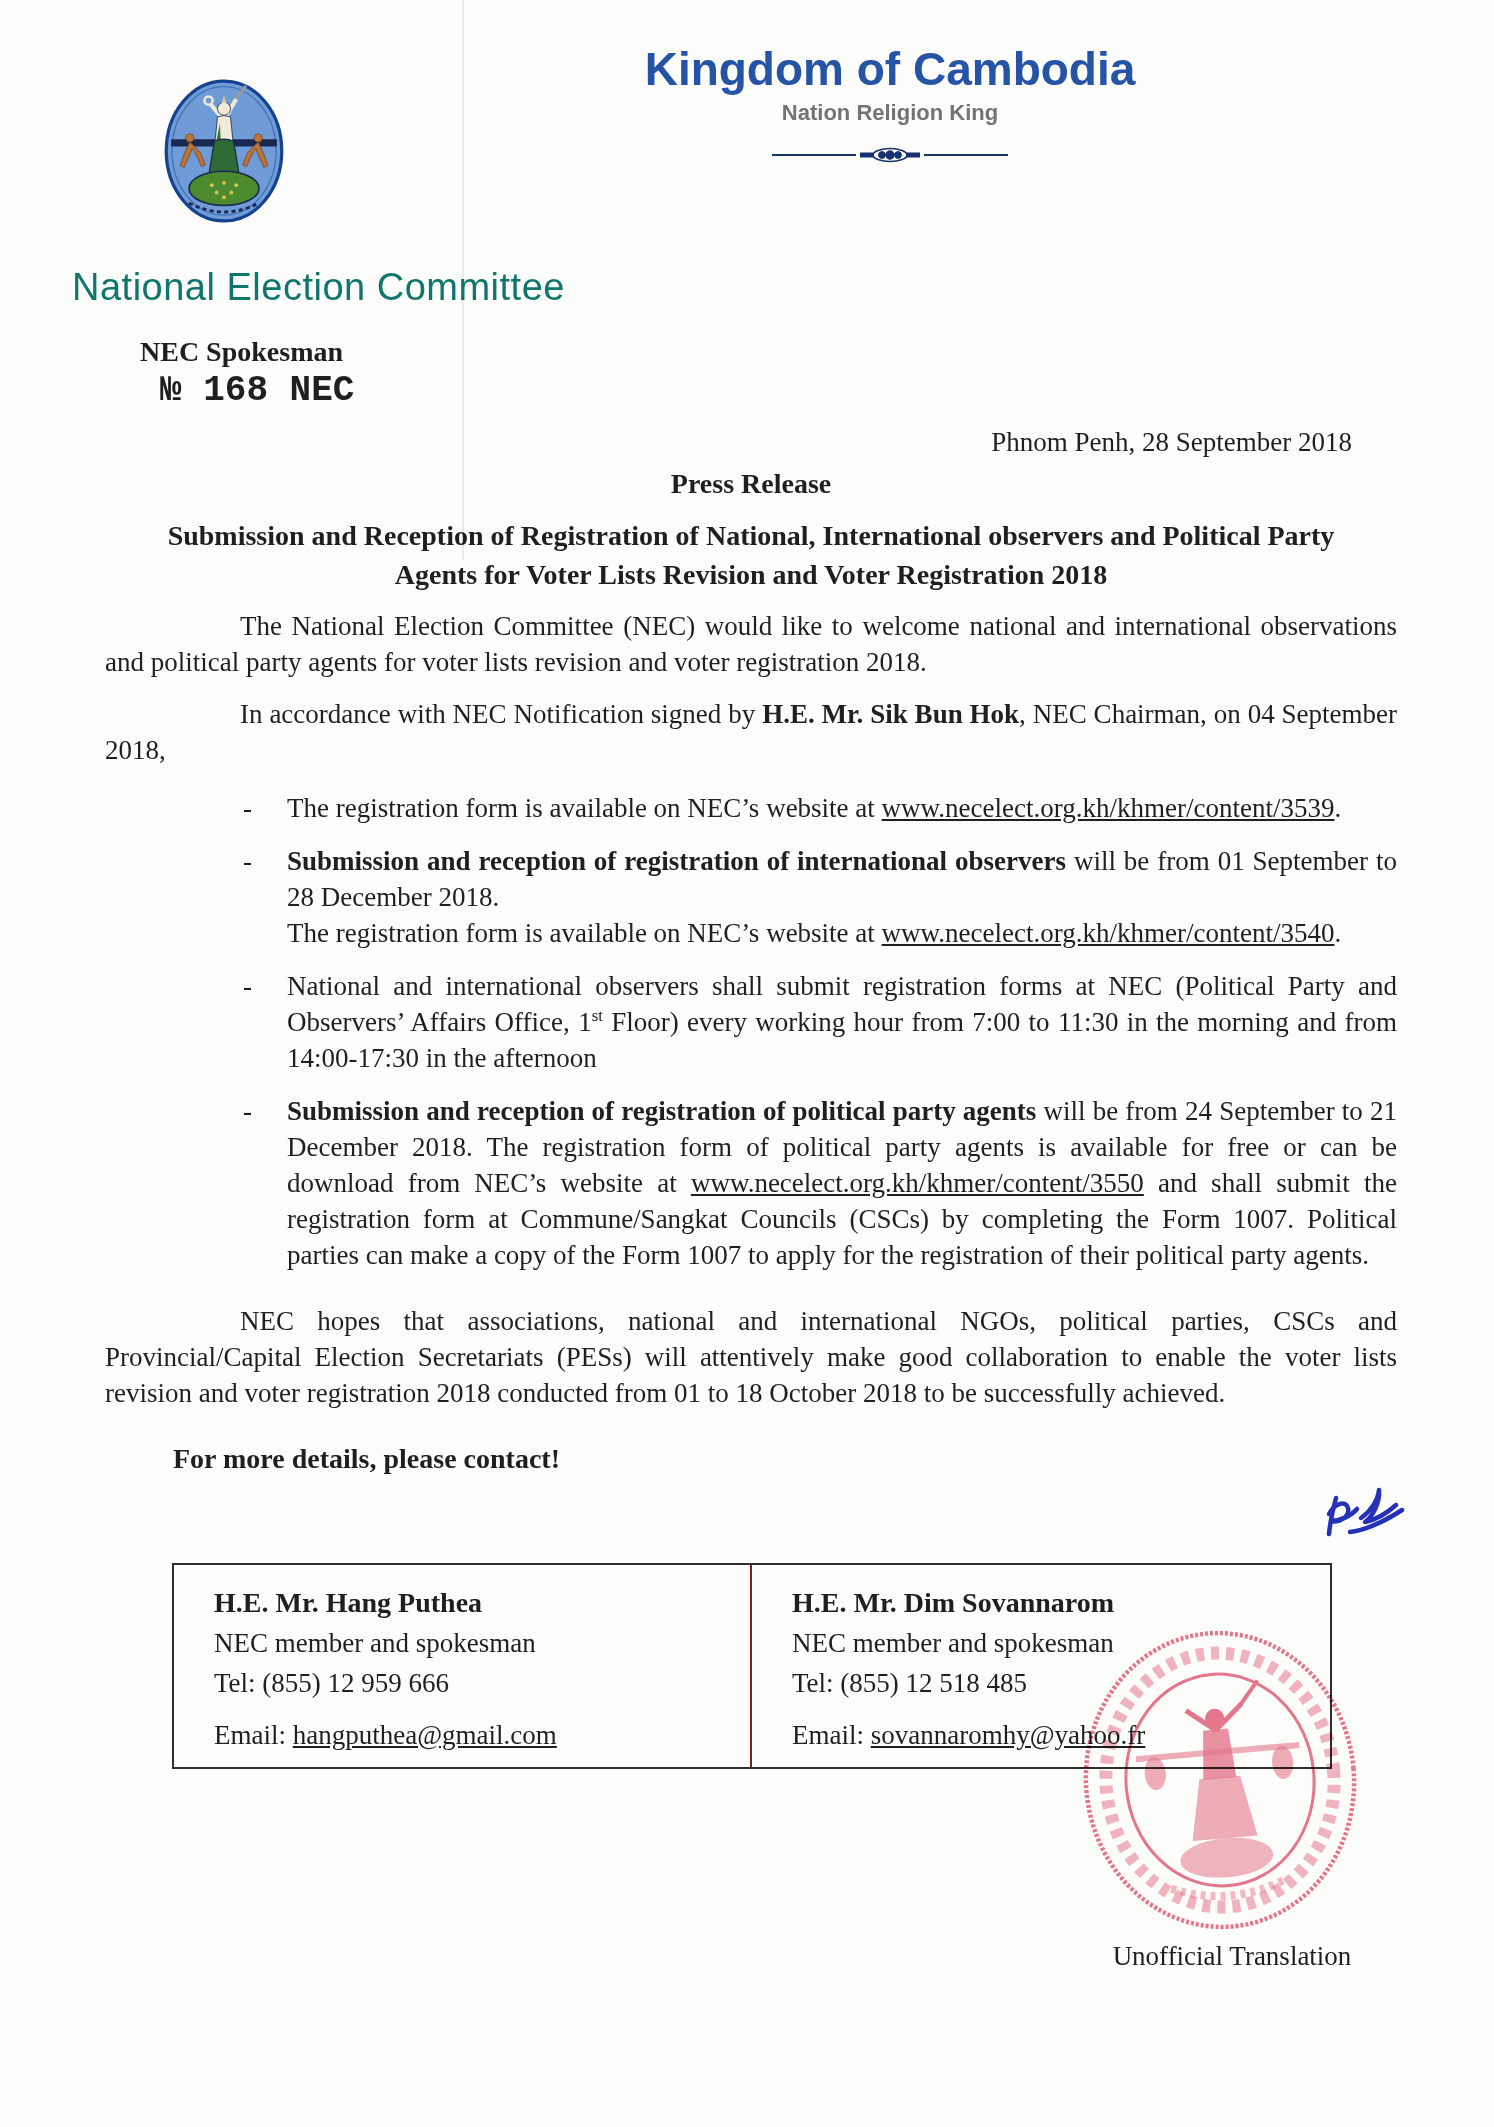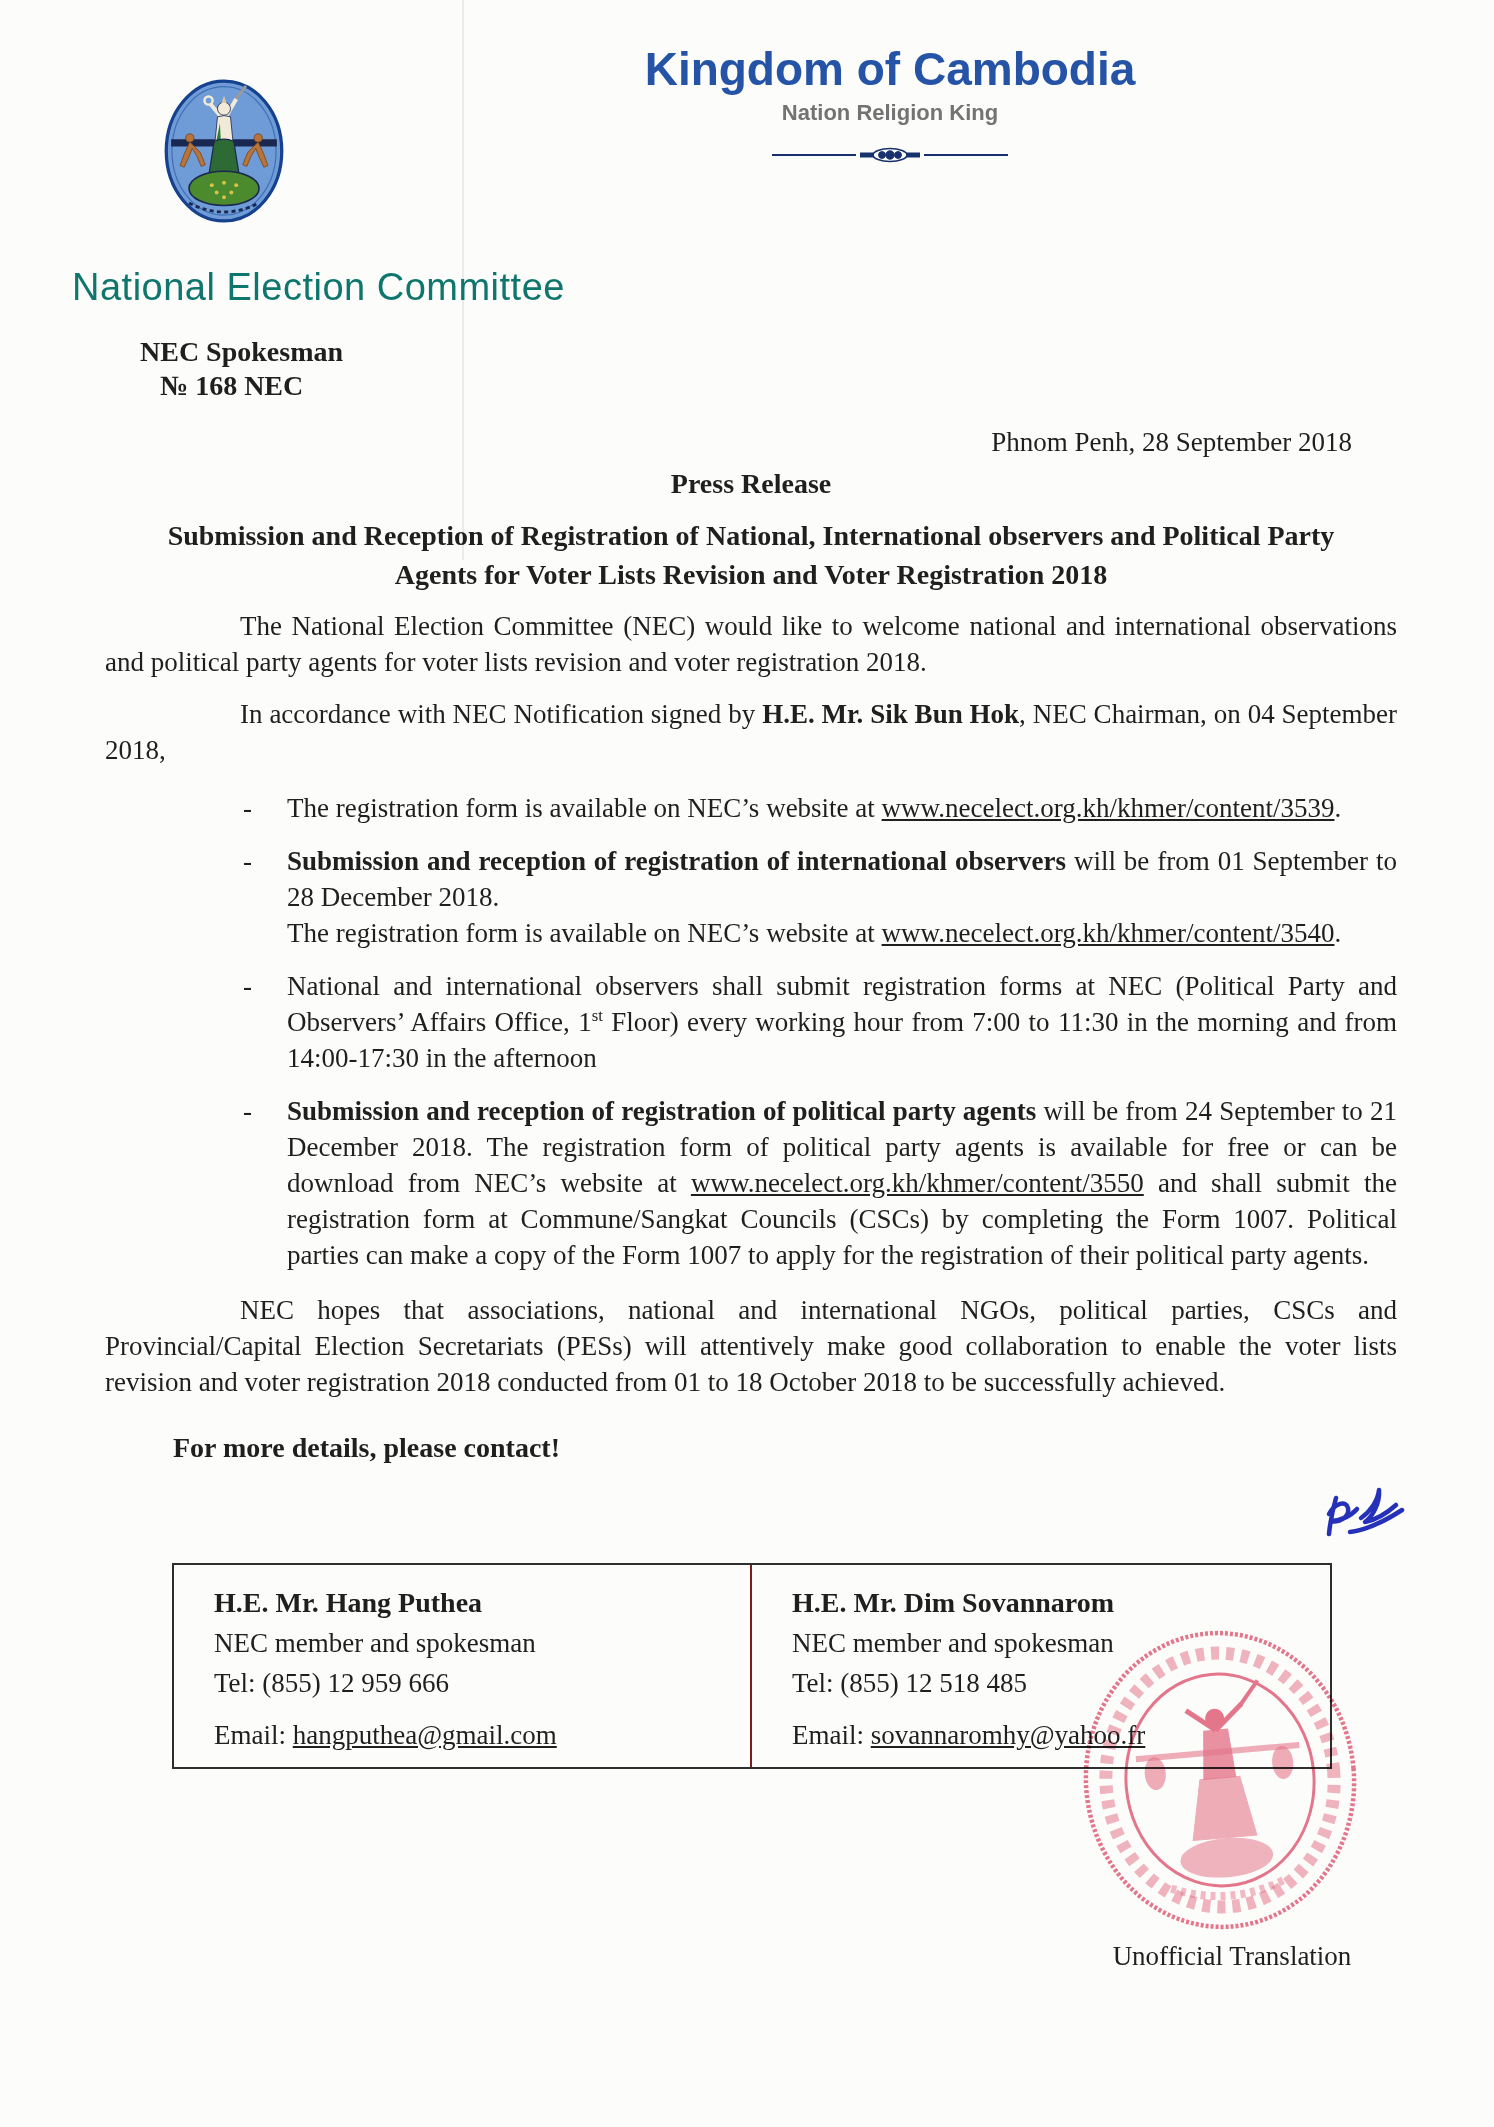--- a/index.html
+++ b/index.html
@@ -10,36 +10,36 @@
   
   .emblem{position:absolute;left:163px;top:60px;width:122px;height:186px;}
   .kingdom{position:absolute;left:612px;top:42px;width:556px;text-align:center;
            font-family:"Liberation Sans",sans-serif;font-weight:bold;font-size:46px;color:#2553a6;}
   .motto{position:absolute;left:612px;top:100px;width:556px;text-align:center;
          font-family:"Liberation Sans",sans-serif;font-weight:bold;font-size:22px;color:#737373;}
   .divider{position:absolute;left:612px;top:146px;width:556px;display:flex;justify-content:center;}
   .committee{position:absolute;left:72px;top:266px;font-family:"Liberation Sans",sans-serif;
              font-size:38px;color:#0f766e;letter-spacing:.5px;}
   .spokesman{position:absolute;left:140px;top:336px;font-weight:bold;font-size:28px;}
-  .refnum{position:absolute;left:160px;top:370px;font-weight:bold;font-size:28px;}
+  .refnum{position:absolute;left:160px;top:370px;font-weight:bold;font-size:36px;font-family:Liberation Mono, monospace;}
 
   
   .docbody{position:absolute;left:105px;top:424px;width:1292px;font-size:27px;line-height:36px;}
   .dateline{text-align:right;padding-right:45px;}
   .pressrelease{text-align:center;font-weight:bold;font-size:28px;margin-top:6px;}
   .doctitle{text-align:center;font-weight:bold;font-size:28px;line-height:39px;margin:14px auto 8px;max-width:1250px;}
   .para{text-align:justify;text-indent:135px;margin:14px 0 16px 0;}
   .blist{margin-left:138px;margin-top:22px;}
   .bullet{display:flex;margin-bottom:17px;}
   .dash{width:44px;flex:none;}
   .bcontent{flex:1;text-align:justify;}
   .b{font-weight:bold;}
   .link{text-decoration:underline;color:inherit;cursor:pointer;}
   .supx{font-size:0.62em;vertical-align:super;line-height:0;}
-  .closing{margin-top:19px;}
+  .closing{margin-top:30px;}
   .contact-heading{font-weight:bold;font-size:28px;margin:30px 0 0 68px;}
 
   
   .contact-table{position:absolute;left:172px;top:1563px;width:1160px;height:206px;
                  border:2px solid #2e2e2e;display:flex;box-sizing:border-box;}
   .cell{width:50%;padding:18px 12px 0 40px;box-sizing:border-box;}
   .cell.left{border-right:2px solid #7f1d1d;}
   .cname{font-weight:bold;font-size:28px;line-height:40px;}
   .cline{font-size:27px;line-height:40px;}
   .cemail{margin-top:12px;}

